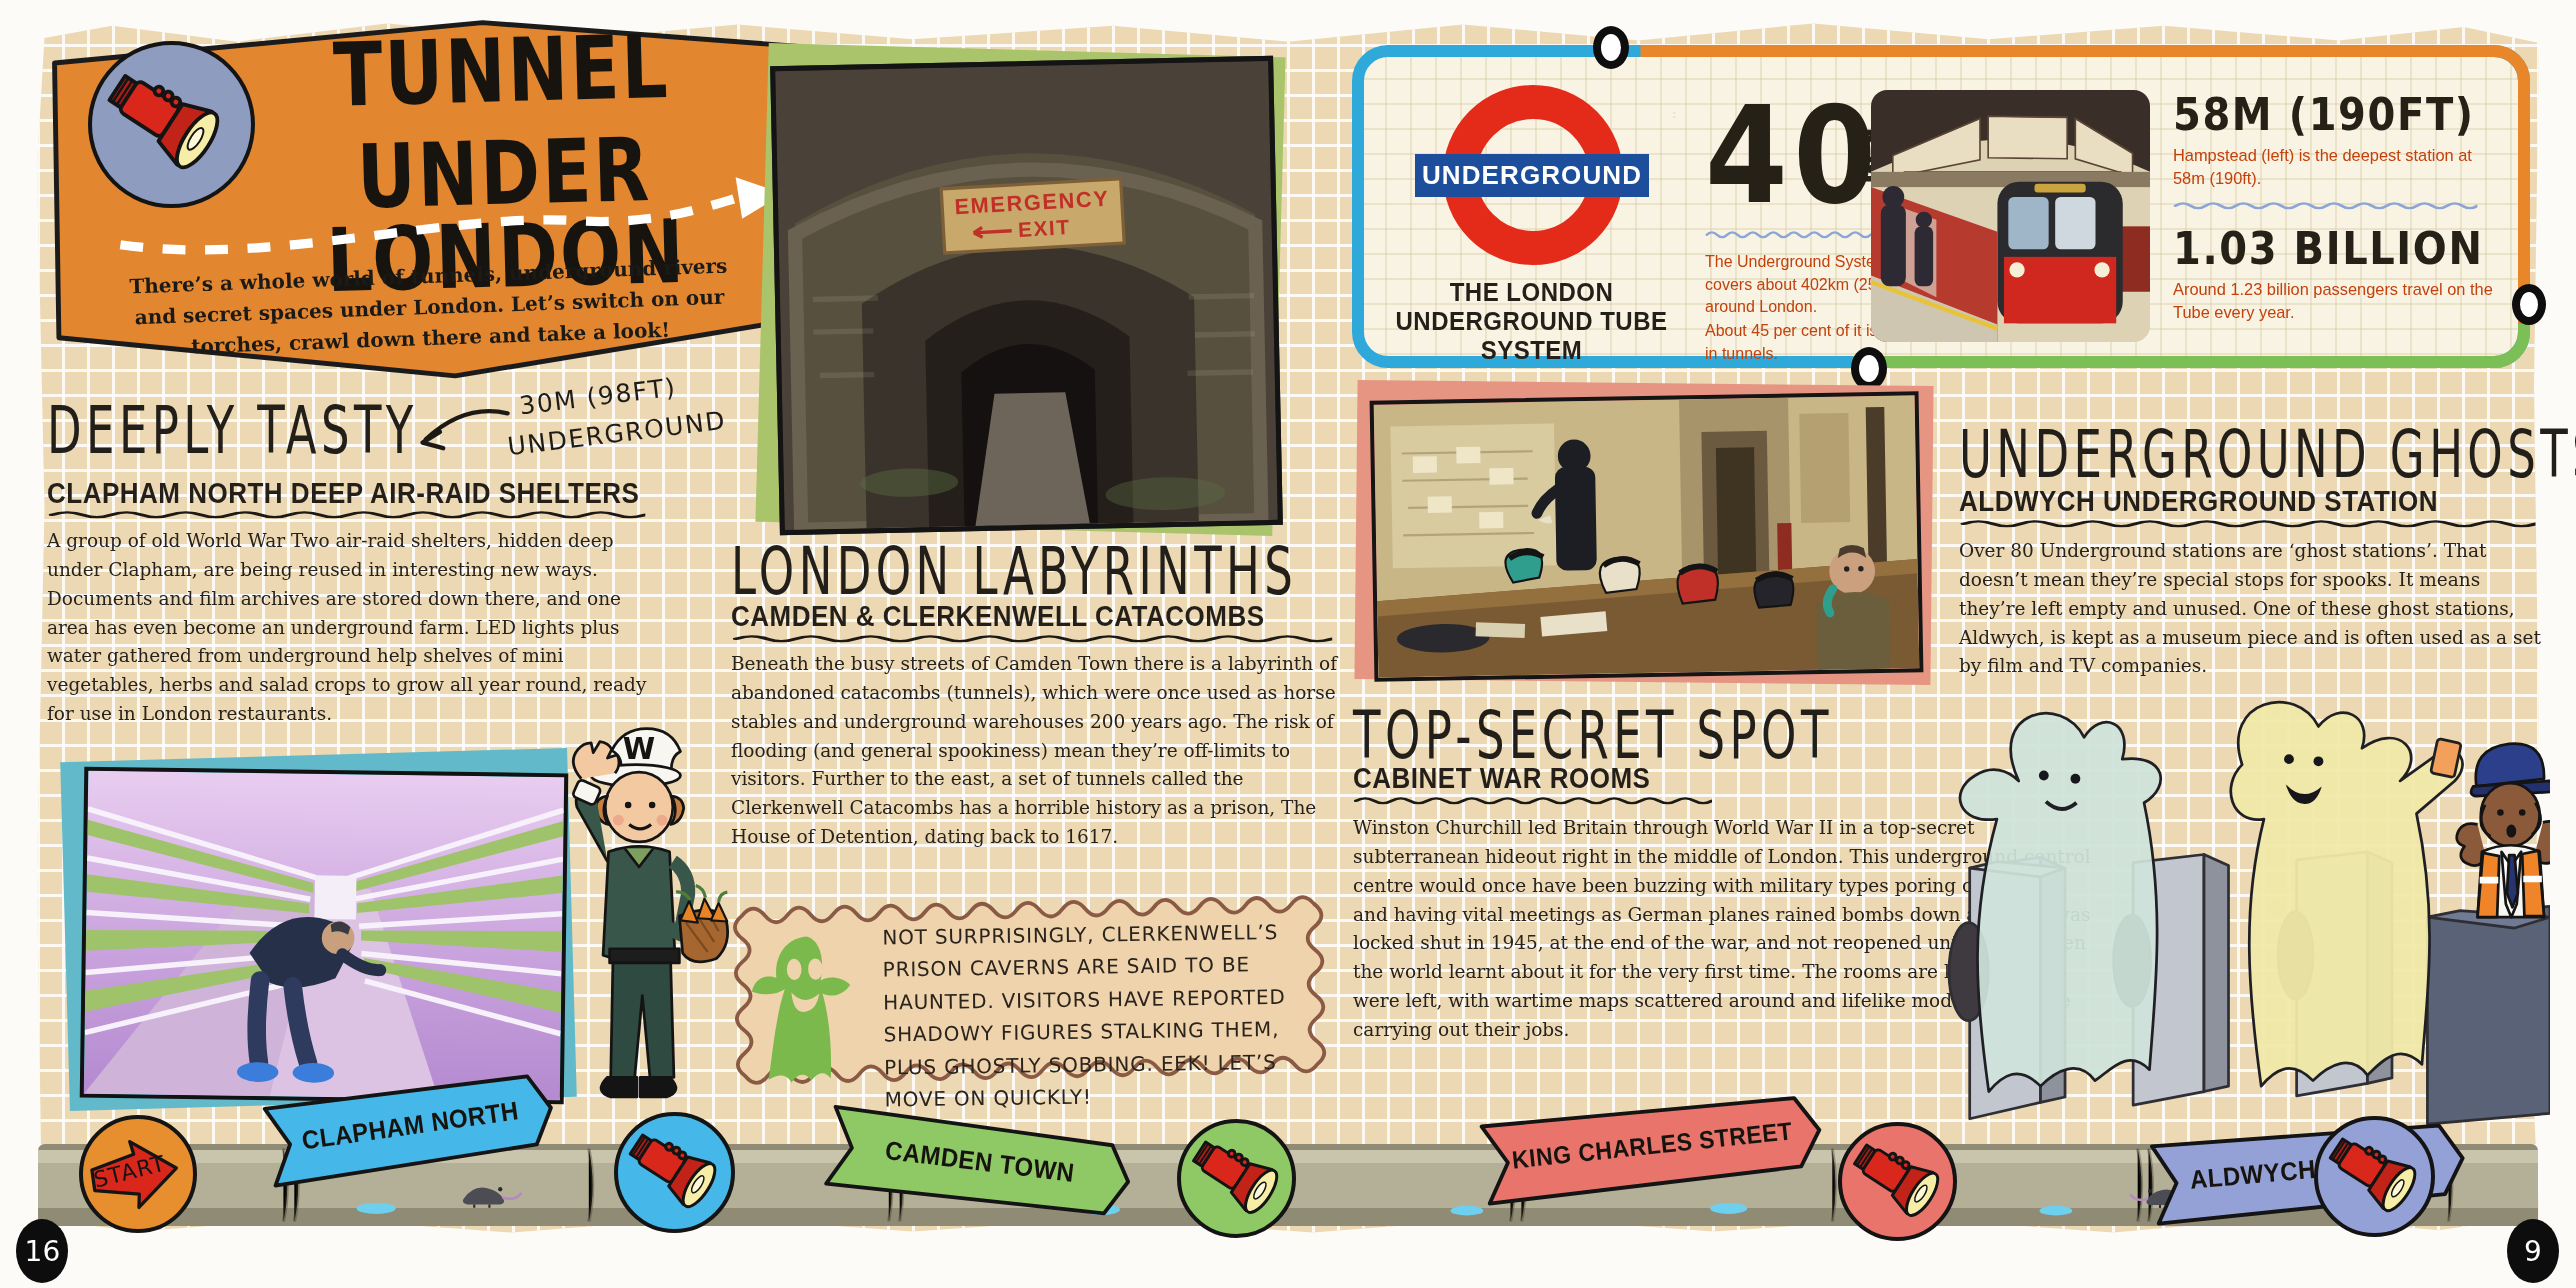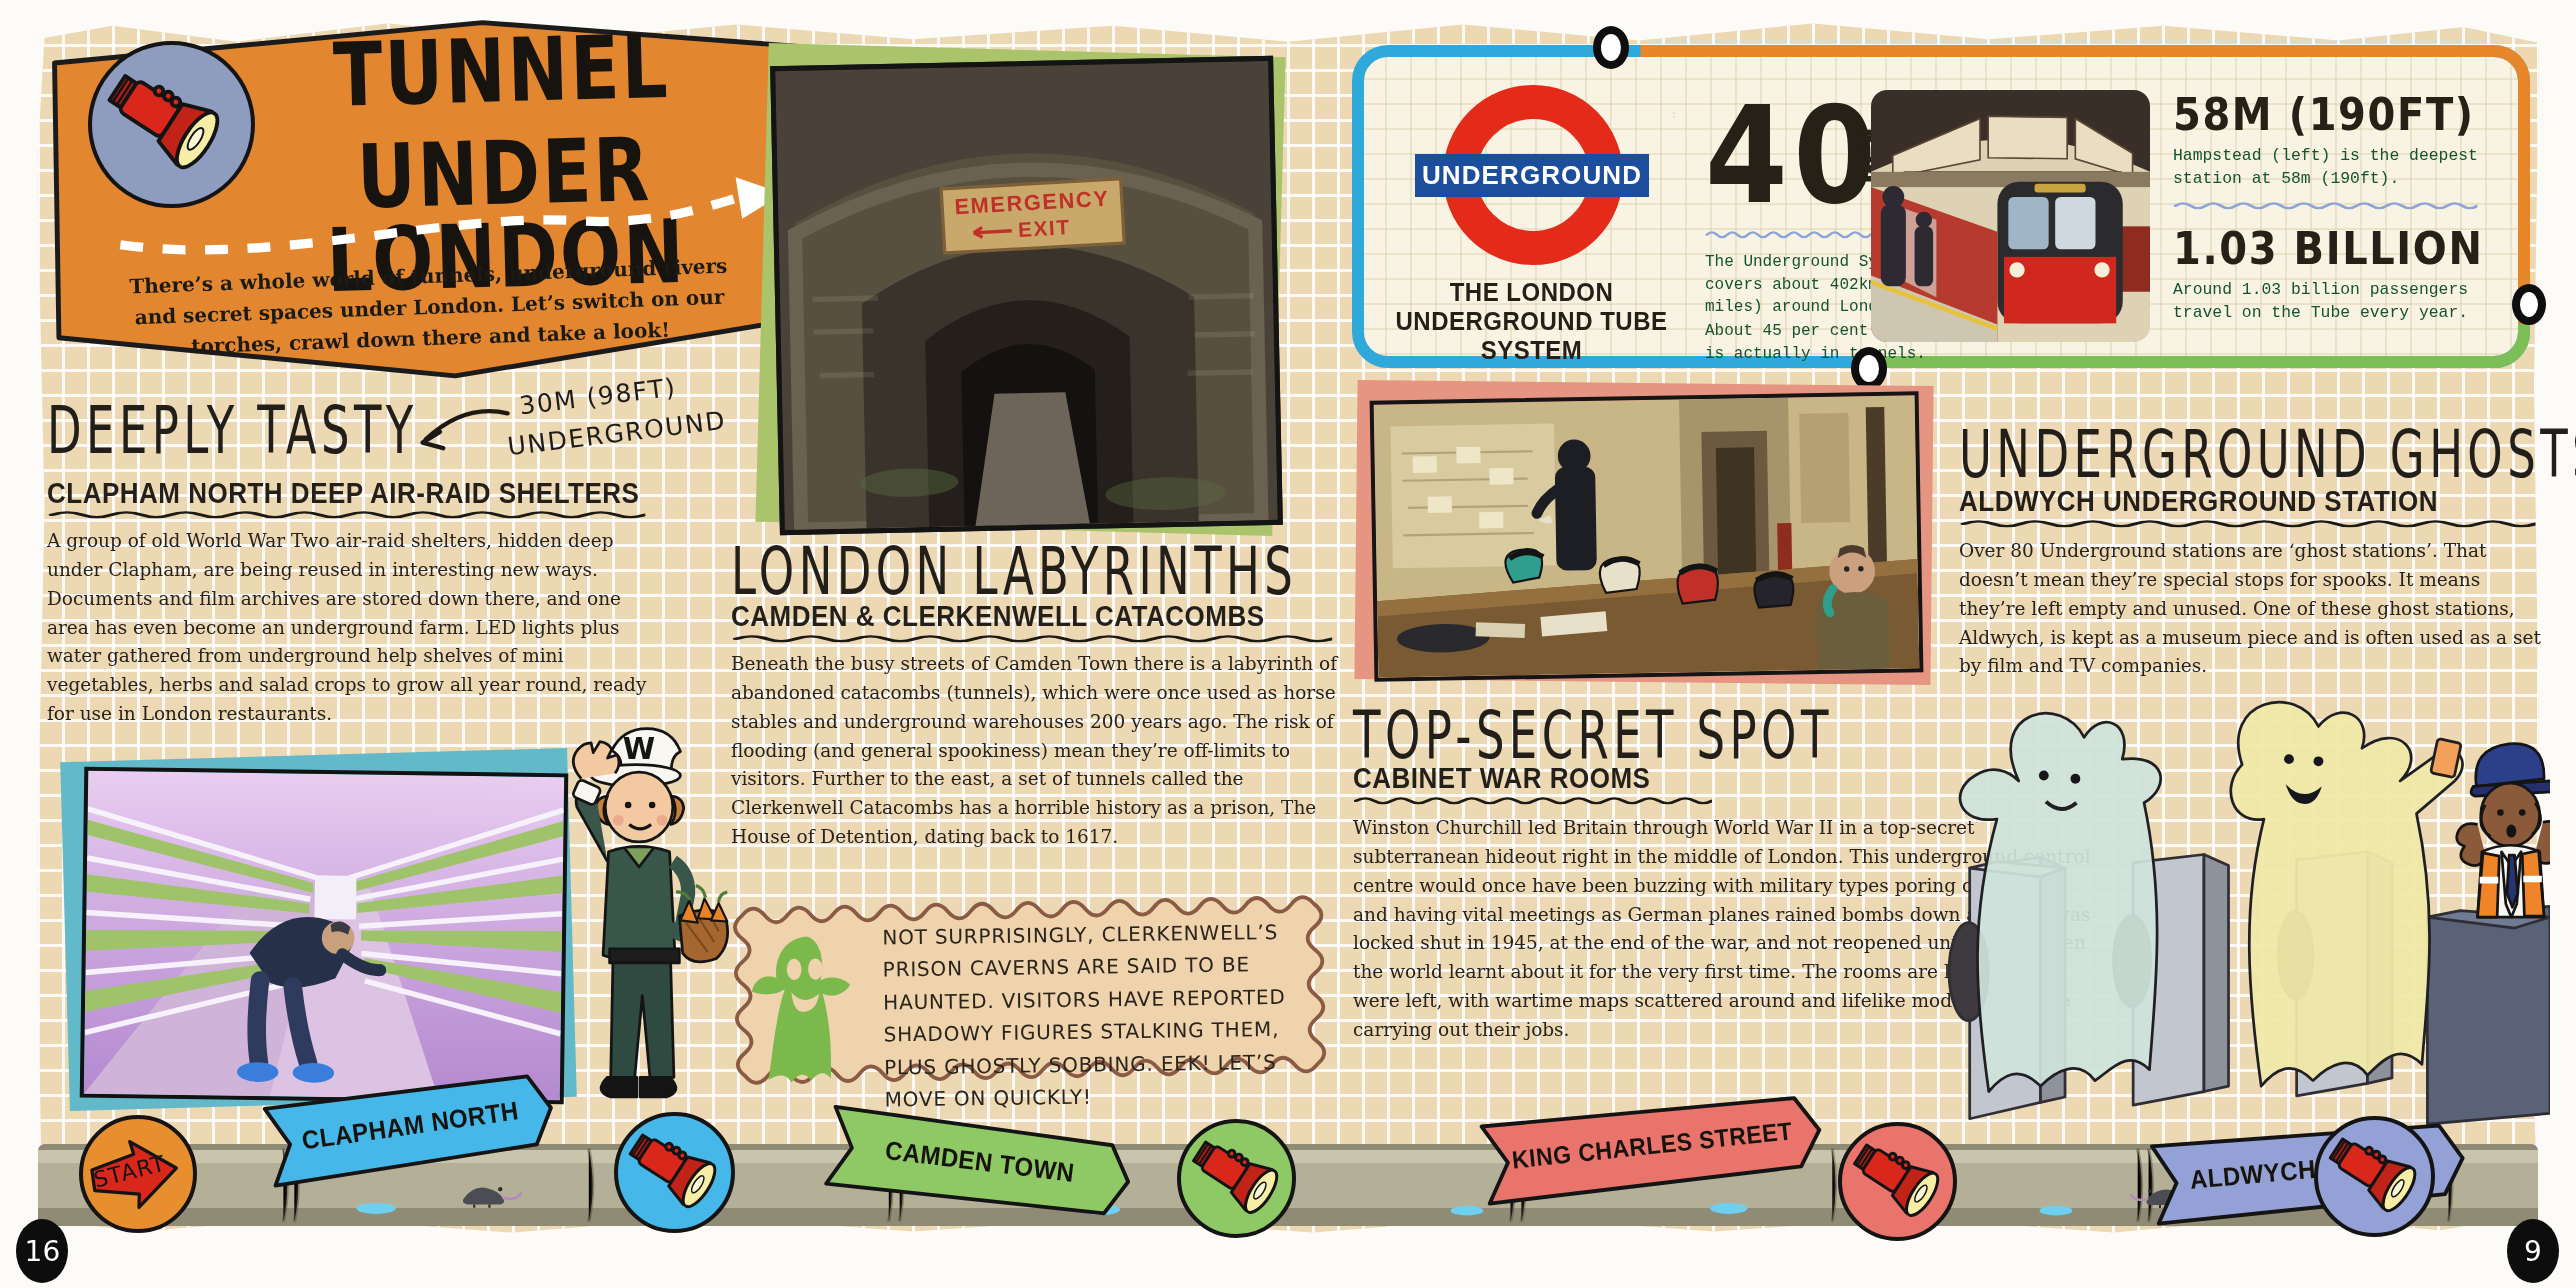--- a/index.html
+++ b/index.html
@@ -13,21 +13,21 @@
     background-size:25px 25px;
     clip-path:polygon(0.3% 1.6%,3% 0.6%,8% 1.9%,14% 0.4%,21% 1.8%,28% 0.5%,35% 1.7%,43% 0.6%,50% 1.9%,57% 0.5%,64% 1.8%,71% 0.4%,78% 1.7%,85% 0.6%,92% 1.8%,97% 0.7%,100% 2%,99.8% 30%,100% 60%,99.7% 85%,100% 98.2%,96% 99.4%,90% 98.3%,83% 99.6%,75% 98.4%,67% 99.5%,59% 98.3%,51% 99.6%,43% 98.4%,35% 99.5%,27% 98.3%,19% 99.6%,11% 98.4%,4% 99.5%,0.2% 98.5%,0 70%,0.3% 40%,0 12%);}
   .hand-title{font-family:"DejaVu Sans",sans-serif;font-weight:400;letter-spacing:4.4px;
     transform:scaleY(1.45);transform-origin:top left;color:#221e19;white-space:nowrap;}
   .subhead{font-family:"Liberation Sans",sans-serif;font-weight:700;letter-spacing:0.5px;
     transform:scaleY(1.12);transform-origin:top left;color:#241f19;white-space:nowrap;}
   .body-txt{font-family:"DejaVu Serif",serif;font-size:18.5px;line-height:1.56;color:#27221c;}
   .scrawl{font-family:"DejaVu Sans",sans-serif;letter-spacing:1.6px;color:#201c17;white-space:nowrap;}
   .stat{font-family:"DejaVu Sans",sans-serif;font-weight:700;transform:scaleY(1.12);transform-origin:top left;
     letter-spacing:1.6px;color:#262117;white-space:nowrap;}
-  .fact{font-family:Liberation Mono, monospace;font-size:16.4px;line-height:1.42;color:#14532d;}
+  .fact{font-family:Liberation Sans, sans-serif;font-size:16.4px;line-height:1.42;color:#c2410c;}
   .banner-line{display:block;text-align:center;font-family:"DejaVu Sans",sans-serif;font-weight:700;
     letter-spacing:2.2px;color:#17140f;}
   .flag{position:absolute;}
   .flag svg{position:absolute;left:0;top:0;}
   .flag .flag-label{position:absolute;left:0;right:0;top:50%;transform:translateY(-58%) scaleY(1.08);
     text-align:center;font-family:"Liberation Sans",sans-serif;font-weight:700;letter-spacing:0.5px;color:#17140f;}
   .circle-stop{position:absolute;border:4.4px solid #141414;border-radius:50%;box-sizing:border-box;}
   .ring{position:absolute;background:#fff;border:8.2px solid #0e0e0e;border-radius:50%;box-sizing:border-box;}
   .page-badge{position:absolute;width:52px;height:64px;background:#0d0d0d;border-radius:50%;
     display:flex;align-items:center;justify-content:center;color:#fff;
@@ -171,21 +171,21 @@
         </g>
       </svg>
     </div>
 
     <span class="stat" style="position:absolute;left:821px;top:44px;font-size:40px;">58M (190FT)</span>
     <div class="fact abs" style="left:821px;top:99px;width:333px;font-size:16.4px;">Hampstead (left) is the deepest station at 58m (190ft).</div>
     <svg class="wave" width="305" height="7.6" style="position:absolute;left:821px;top:157px;color:#8ba6d6;" viewBox="0 0 560 14">
         <use href="#wave" width="560" height="14"></use>
       </svg>
     <span class="stat" style="position:absolute;left:821px;top:178px;font-size:40px;">1.03 BILLION</span>
-    <div class="fact abs" style="left:821px;top:233px;width:333px;font-size:16.4px;">Around 1.03 billion passengers travel on the Tube every year.</div>
+    <div class="fact abs" style="left:821px;top:233px;width:333px;font-size:16.4px;">Around 1.23 billion passengers travel on the Tube every year.</div>
   </div>
   <div class="ring" style="left:1593px;top:26px;width:36px;height:43px;"></div>
   <div class="ring" style="left:1851px;top:347px;width:36px;height:43px;"></div>
   <div class="ring" style="left:2512px;top:284px;width:34px;height:41px;"></div>
 
   <span class="hand-title" style="position:absolute;left:47px;top:392px;font-size:45px;">DEEPLY TASTY</span>
   <svg width="109" height="60" viewBox="0 0 200 110" style="position:absolute;left:404px;top:398px;">
     <path d="M190 28 Q 110 10 40 76" fill="none" stroke="#1d1a16" stroke-width="8" stroke-linecap="round"></path>
     <path d="M66 62 L34 82 L72 92" fill="none" stroke="#1d1a16" stroke-width="8" stroke-linecap="round" stroke-linejoin="round"></path>
   </svg>

